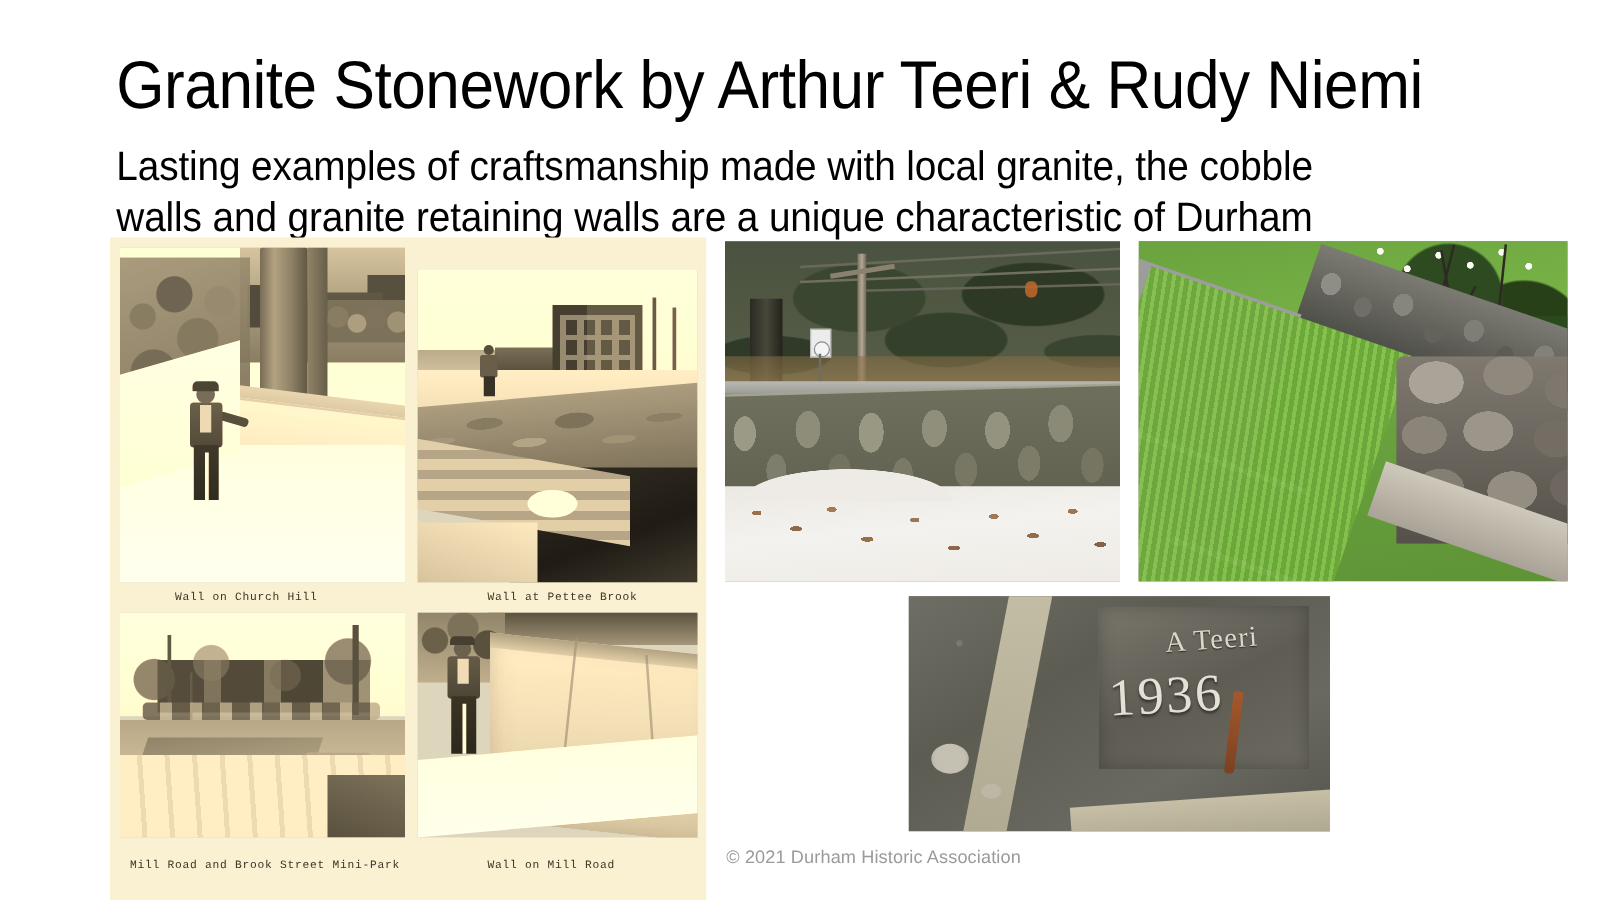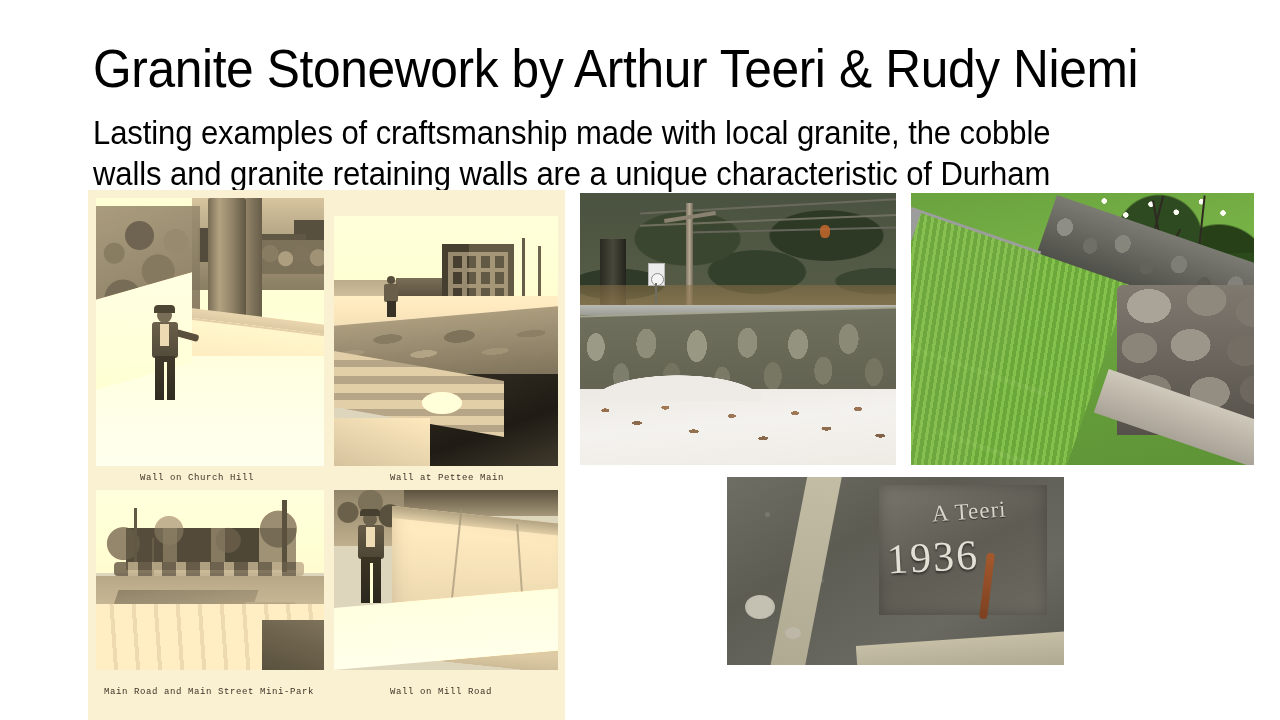--- a/index.html
+++ b/index.html
@@ -704,38 +704,38 @@
             <div class="l"></div>
             <div class="h"></div>
         </div>
         <div class="wall"></div>
         <div class="brook"></div>
         <div class="slab"></div>
         <div class="ice"></div>
         <div class="bank"></div>
       </div>
     </div>
-    <div class="coll-cap" style="left:302px; top:283px;">Wall at Pettee Main</div>
+    <div class="coll-cap" style="left:302px; top:283px;">Wall at Pettee Brook</div>
 
     <div class="coll-photo" id="p-park">
       <div class="sepia">
         <div class="sky"></div>
         <div class="bldgs"></div>
         <div class="trees"></div>
         <div class="poleA"></div>
         <div class="poleB"></div>
         <div class="sapling"></div>
         <div class="cars"></div>
         <div class="lawn"></div>
         <div class="bed"></div>
         <div class="planter"></div>
         <div class="walk"></div>
       </div>
     </div>
-    <div class="coll-cap" style="left:16px; top:497px;">Main Road and Main Street Mini-Park</div>
+    <div class="coll-cap" style="left:16px; top:497px;">Mill Road and Brook Street Mini-Park</div>
 
     <div class="coll-photo" id="p-mill">
       <div class="sepia">
         <div class="bg"></div>
         <div class="treeline"></div>
         <div class="brush"></div>
         <div class="bigwall"></div>
         <div class="crack1"></div>
         <div class="crack2"></div>
         <div class="snow"></div>
@@ -799,14 +799,15 @@
     <div class="mortar1"></div>
     <div class="blockface"></div>
     <div class="mortar2"></div>
     <div class="lichen1"></div>
     <div class="lichen2"></div>
     <div class="rust"></div>
     <div class="carve-name">A Teeri</div>
     <div class="carve-year">1936</div>
   </div>
 
+  <div id="copyright">© 2021 Durham Historic Association</div>
 
 </div>
 
 </body></html>

